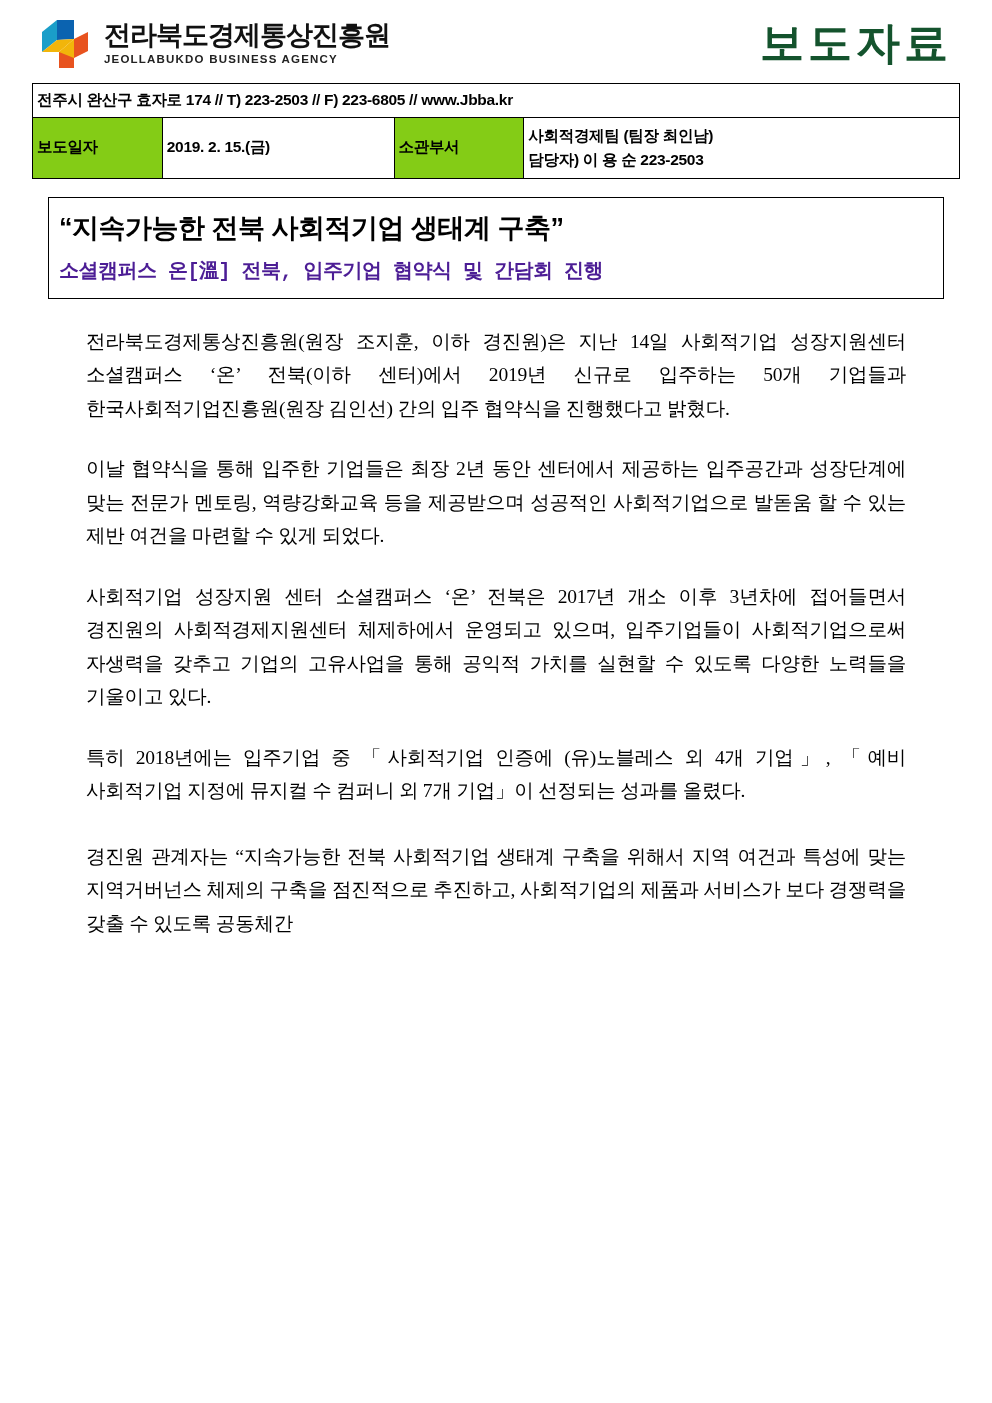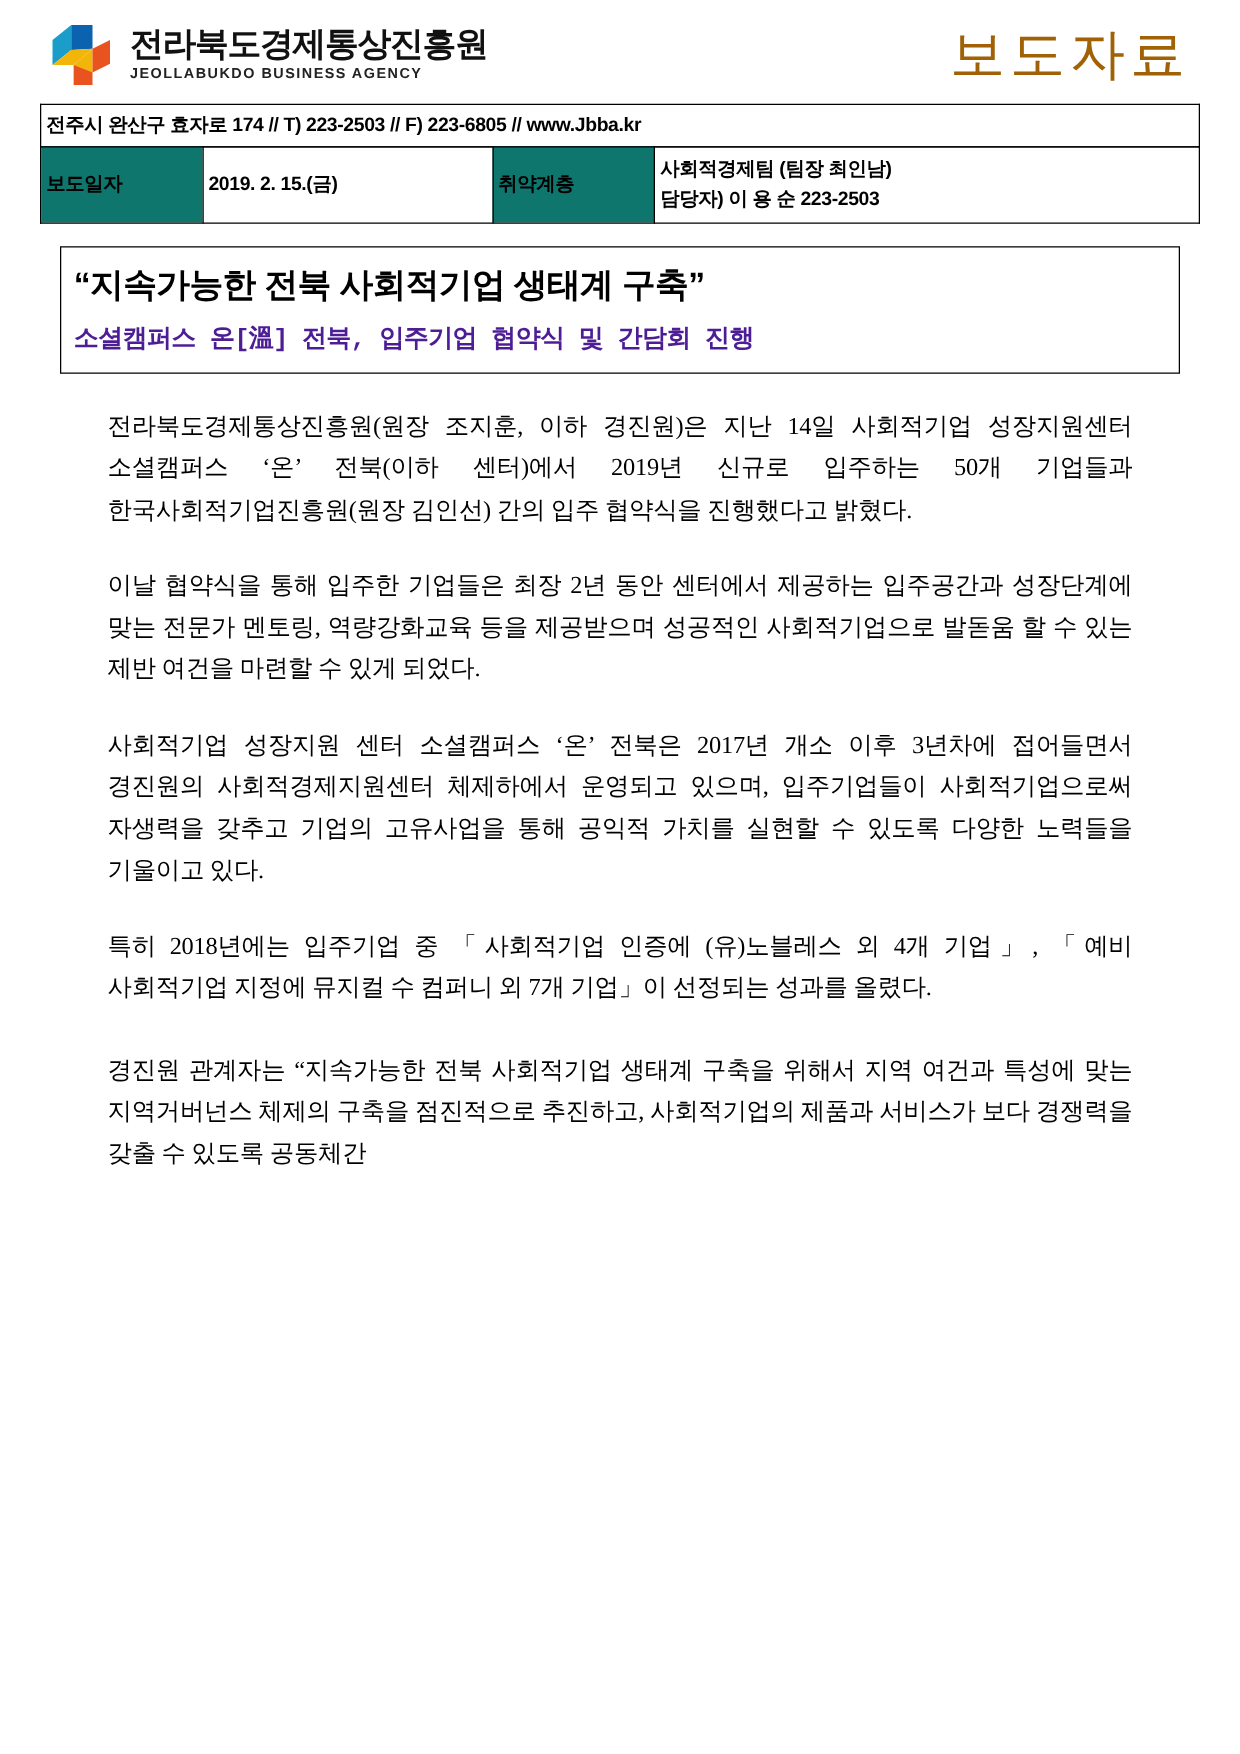--- a/index.html
+++ b/index.html
@@ -57,24 +57,24 @@
   .brand-en {
     font-family: "Liberation Sans", sans-serif;
     font-weight: bold;
     font-size: 11.5px;
     letter-spacing: 1.2px;
     color: #222;
     margin-top: 5px;
   }
   .doc-type {
     font-family: "Liberation Sans", sans-serif;
-    font-weight: normal;
+    font-weight: bold;
     font-size: 44px;
     letter-spacing: 4px;
-    color: #a16207;
+    color: #14532d;
   }
 
   
   .info-wrap {
     padding: 0 32px;
     box-sizing: border-box;
   }
   table.info {
     width: 100%;
     border-collapse: collapse;
@@ -88,21 +88,21 @@
     font-weight: bold;
     vertical-align: middle;
     letter-spacing: -0.3px;
   }
   td.addr {
     padding: 9px 4px;
     font-size: 16px;
     letter-spacing: 0px;
   }
   td.shade {
-    background: #0f766e;
+    background: #84cc16;
   }
   td.left-pad {
     text-align: left;
     padding-left: 16px;
     line-height: 1.55;
   }
 
   
   .title-box {
     margin: 18px 48px 0 48px;
@@ -184,21 +184,21 @@
       <colgroup>
         <col style="width:14%">
         <col style="width:25%">
         <col style="width:14%">
         <col style="width:47%">
       </colgroup>
       <tbody>
           <tr>
         <td class="shade">보도일자</td>
         <td>2019. 2. 15.(금)</td>
-        <td class="shade">취약계층</td>
+        <td class="shade">소관부서</td>
         <td class="left-pad">
           <div>사회적경제팀 (팀장 최인남)</div>
           <div>담당자)  이 용 순  223-2503</div>
         </td>
       </tr>
     </tbody>
       </table>
   </div>
 
   <div class="title-box">

